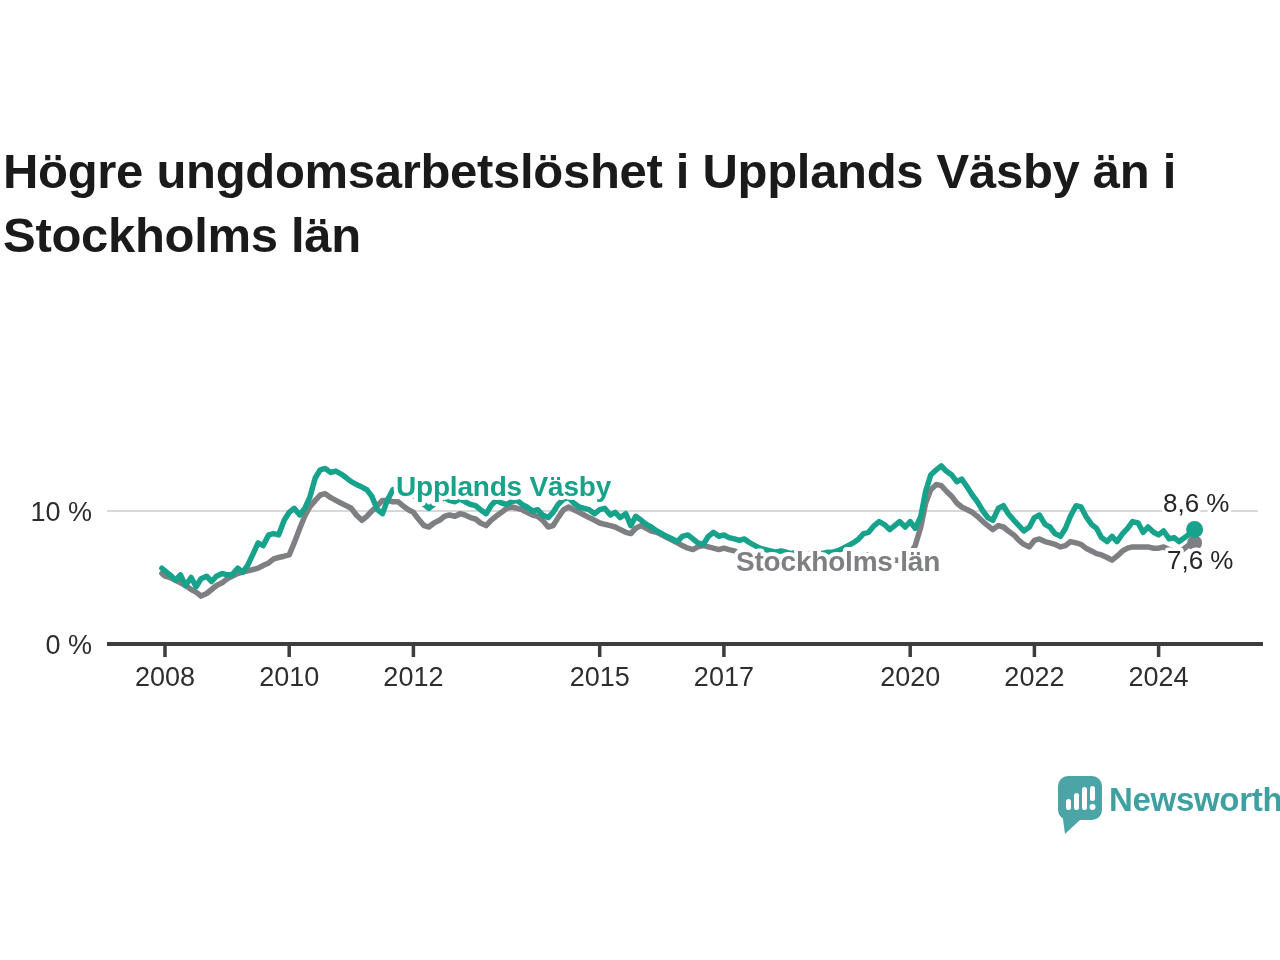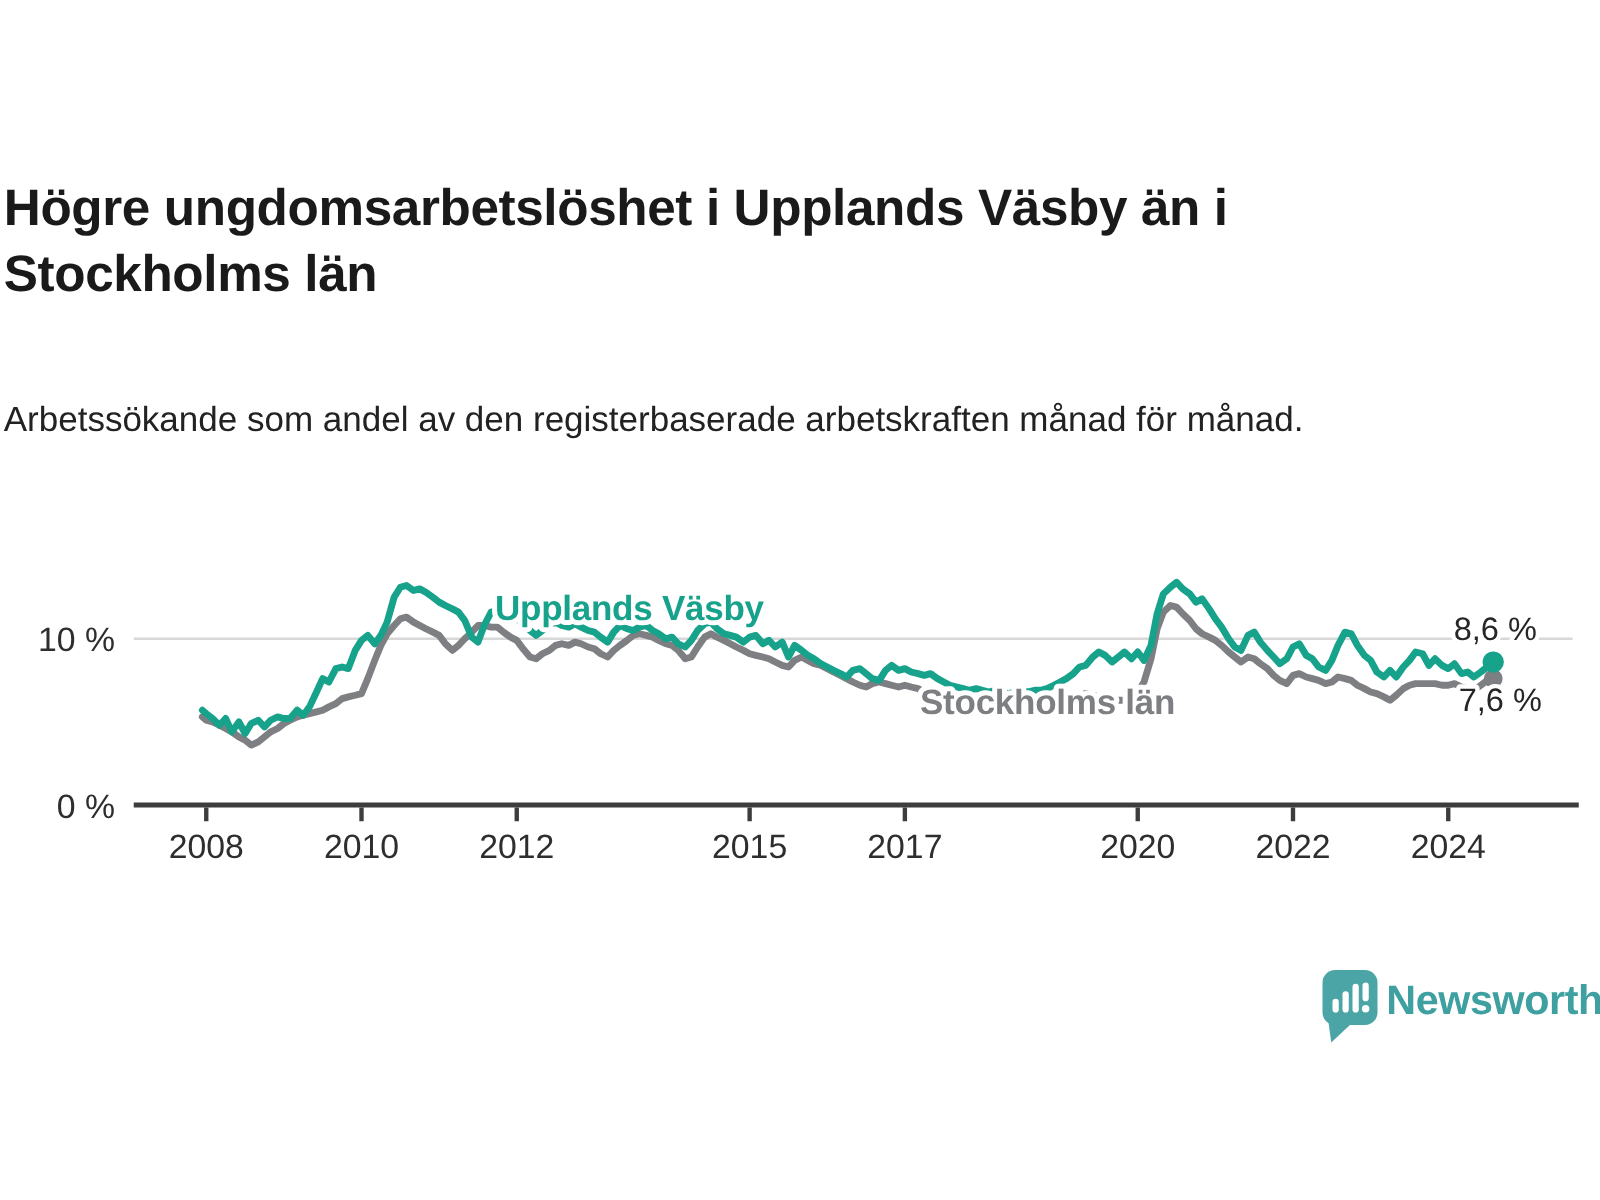--- a/index.html
+++ b/index.html
@@ -1,19 +1,19 @@
 <!DOCTYPE html>
 <html><head>
 <meta charset="utf-8">
 <style>
   html,body{margin:0;padding:0;background:#ffffff;}
   .card{position:relative;width:1280px;height:960px;background:#ffffff;overflow:hidden;
         font-family:"Liberation Sans","DejaVu Sans",sans-serif;}
   .headline{position:absolute;left:3px;top:140px;margin:0;width:1205px;
-            font-size:41px;line-height:1.3;font-weight:700;letter-spacing:-0.3px;color:#1a1a1a;}
+            font-size:49px;line-height:1.3;font-weight:700;letter-spacing:-0.3px;color:#1a1a1a;}
   .standfirst{position:absolute;left:3px;top:314px;margin:0;width:1175px;
               font-size:28px;line-height:1.57;font-weight:400;color:#222222;}
   svg{position:absolute;left:0;}
   #chart{top:420px;}
   #logo{top:768px;left:1050px;}
   .grid{stroke:#d8d8d8;stroke-width:2;}
   .axis{stroke:#3d3d3d;stroke-width:4;}
   text{font-family:"Liberation Sans","DejaVu Sans",sans-serif;}
   .ytick,.xtick{font-size:27px;fill:#2e2e2e;}
   .slabel{font-size:28px;font-weight:700;stroke:#ffffff;stroke-width:8;paint-order:stroke;
@@ -21,21 +21,20 @@
   .vlabel{font-size:26px;fill:#262626;stroke:#ffffff;stroke-width:7;paint-order:stroke;
           stroke-linejoin:round;}
   .logotext{font-size:33px;font-weight:700;letter-spacing:-0.3px;}
 </style>
 </head>
 <body>
 
 <div class="card">
 
   <h1 class="headline">Högre ungdomsarbetslöshet i Upplands Väsby än i Stockholms län</h1>
-  <p class="standfirst">Arbetssökande som andel av den registerbaserade arbetskraften månad för månad.</p>
 
   <svg id="chart" width="1280" height="280" viewBox="0 420 1280 280">
     <line class="grid" x1="107" y1="511" x2="1258" y2="511"></line>
     <g id="series-layer">
         <polyline points="161.9,573.5 165.0,576.2 170.0,577.5 175.6,580.2 180.5,582.8 185.5,585.5 191.1,589.5 196.1,592.1 201.0,596.1 206.6,593.5 211.6,589.5 216.5,585.5 222.1,582.8 227.1,578.8 232.1,576.2 237.7,573.5 242.6,572.2 247.6,570.9 253.2,569.5 258.1,568.2 263.1,565.5 268.7,562.9 273.7,558.9 278.6,557.5 284.2,556.2 289.2,554.9 294.2,542.9 299.8,528.3 304.7,516.3 309.7,507.0 315.3,500.4 320.3,495.0 325.2,493.7 330.8,497.7 335.8,500.4 340.7,503.0 346.3,505.7 351.3,508.3 356.3,515.0 361.9,520.3 366.8,516.3 371.8,511.0 377.4,505.7 382.4,500.4 387.3,500.4 392.9,501.7 397.9,501.7 402.8,505.7 408.4,509.7 413.4,512.3 418.4,519.0 424.0,525.6 428.9,527.0 433.9,523.0 439.5,520.3 444.4,516.3 449.4,515.0 455.0,516.3 460.0,513.7 464.9,515.0 470.5,517.6 475.5,519.0 480.5,523.0 486.1,525.6 491.0,520.3 496.0,516.3 501.6,512.3 506.6,508.3 511.5,507.0 517.1,508.3 522.1,509.7 527.0,512.3 532.6,515.0 537.6,516.3 542.6,520.3 548.2,527.0 553.1,525.6 558.1,517.6 563.7,509.7 568.7,507.0 573.6,509.7 579.2,512.3 584.2,515.0 589.1,517.6 594.7,520.3 599.7,523.0 604.7,524.3 610.3,525.6 615.2,527.0 620.2,529.6 625.8,532.3 630.8,533.6 635.7,528.3 641.3,525.6 646.3,528.3 651.2,531.0 656.8,532.3 661.8,534.9 666.8,537.6 672.4,540.3 677.3,542.9 682.3,545.6 687.9,548.2 692.9,549.6 697.8,546.9 703.4,545.6 708.4,546.9 713.3,548.2 718.9,549.6 723.9,548.2 728.9,549.6 734.5,550.9 739.4,553.6 744.4,552.2 750.0,553.6 755.0,554.9 759.9,556.2 765.5,557.5 770.5,558.9 775.4,558.9 781.0,560.2 786.0,560.2 791.0,561.5 796.6,561.5 801.5,560.2 806.5,561.5 812.1,561.5 817.1,560.2 822.0,560.2 827.6,561.5 832.6,560.2 837.5,558.9 843.1,558.9 848.1,557.5 853.1,557.5 858.7,556.2 863.6,556.2 868.6,554.9 874.2,556.2 879.1,557.5 884.1,558.9 889.7,558.9 894.7,560.2 899.6,560.2 905.2,558.9 910.2,553.6 915.2,545.6 920.8,527.0 925.7,503.0 930.7,489.7 936.3,484.4 941.3,485.7 946.2,491.0 951.8,496.4 956.8,503.0 961.7,507.0 967.3,509.7 972.3,512.3 977.3,516.3 982.9,521.6 987.8,525.6 992.8,529.6 998.4,525.6 1003.4,527.0 1008.3,531.0 1013.9,534.9 1018.9,540.3 1023.8,544.3 1029.4,546.9 1034.4,540.3 1039.4,538.9 1045.0,541.6 1049.9,542.9 1054.9,544.3 1060.5,546.9 1065.5,545.6 1070.4,541.6 1076.0,542.9 1081.0,544.3 1085.9,548.2 1091.5,550.9 1096.5,553.6 1101.5,554.9 1107.1,557.5 1112.0,560.2 1117.0,556.2 1122.6,550.9 1127.6,548.2 1132.5,546.9 1138.1,546.9 1143.1,546.9 1148.0,546.9 1153.6,548.2 1158.6,548.2 1163.6,546.9 1169.2,549.6 1174.1,550.9 1179.1,552.2 1184.7,548.2 1189.7,544.3 1194.6,542.9" fill="none" stroke="#7E7F82" stroke-width="5.5" stroke-linejoin="round" stroke-linecap="round"></polyline>
         <circle cx="1194.6" cy="542.9" r="7.5" fill="#7E7F82"></circle>
         <polyline points="161.9,568.2 165.0,570.9 170.0,574.8 175.6,580.2 180.5,574.8 185.5,585.5 191.1,577.5 196.1,586.8 201.0,578.8 206.6,576.2 211.6,581.5 216.5,576.2 222.1,573.5 227.1,574.8 232.1,574.8 237.7,568.2 242.6,572.2 247.6,565.5 253.2,553.6 258.1,542.9 263.1,545.6 268.7,534.9 273.7,533.6 278.6,534.9 284.2,520.3 289.2,512.3 294.2,508.3 299.8,515.0 304.7,508.3 309.7,497.7 315.3,477.8 320.3,469.8 325.2,468.4 330.8,472.4 335.8,471.1 340.7,473.8 346.3,477.8 351.3,481.7 356.3,484.4 361.9,487.1 366.8,489.7 371.8,496.4 377.4,509.7 382.4,513.7 387.3,500.4 392.9,489.7 397.9,488.4 402.8,493.7 408.4,496.4 413.4,495.0 418.4,499.0 424.0,504.4 428.9,508.3 433.9,504.4 439.5,500.4 444.4,497.7 449.4,500.4 455.0,501.7 460.0,499.0 464.9,501.7 470.5,504.4 475.5,505.7 480.5,509.7 486.1,513.7 491.0,505.7 496.0,500.4 501.6,503.0 506.6,504.4 511.5,501.7 517.1,500.4 522.1,504.4 527.0,507.0 532.6,511.0 537.6,509.7 542.6,515.0 548.2,517.6 553.1,512.3 558.1,504.4 563.7,499.0 568.7,497.7 573.6,503.0 579.2,507.0 584.2,508.3 589.1,509.7 594.7,513.7 599.7,509.7 604.7,508.3 610.3,515.0 615.2,512.3 620.2,517.6 625.8,513.7 630.8,525.6 635.7,516.3 641.3,520.3 646.3,524.3 651.2,527.0 656.8,531.0 661.8,533.6 666.8,536.3 672.4,538.9 677.3,541.6 682.3,536.3 687.9,534.9 692.9,538.9 697.8,542.9 703.4,544.3 708.4,536.3 713.3,532.3 718.9,536.3 723.9,534.9 728.9,537.6 734.5,538.9 739.4,540.3 744.4,538.9 750.0,542.9 755.0,545.6 759.9,548.2 765.5,549.6 770.5,550.9 775.4,552.2 781.0,550.9 786.0,552.2 791.0,553.6 796.6,552.2 801.5,553.6 806.5,554.9 812.1,553.6 817.1,552.2 822.0,553.6 827.6,552.2 832.6,552.2 837.5,550.9 843.1,548.2 848.1,545.6 853.1,542.9 858.7,538.9 863.6,533.6 868.6,532.3 874.2,525.6 879.1,521.6 884.1,524.3 889.7,529.6 894.7,525.6 899.6,521.6 905.2,527.0 910.2,521.6 915.2,528.3 920.8,516.3 925.7,491.0 930.7,475.1 936.3,469.8 941.3,465.8 946.2,471.1 951.8,475.1 956.8,481.7 961.7,479.1 967.3,487.1 972.3,495.0 977.3,501.7 982.9,511.0 987.8,517.6 992.8,520.3 998.4,508.3 1003.4,505.7 1008.3,513.7 1013.9,520.3 1018.9,525.6 1023.8,531.0 1029.4,527.0 1034.4,517.6 1039.4,515.0 1045.0,524.3 1049.9,527.0 1054.9,533.6 1060.5,536.3 1065.5,528.3 1070.4,516.3 1076.0,505.7 1081.0,507.0 1085.9,516.3 1091.5,524.3 1096.5,528.3 1101.5,537.6 1107.1,541.6 1112.0,536.3 1117.0,541.6 1122.6,533.6 1127.6,528.3 1132.5,521.6 1138.1,523.0 1143.1,532.3 1148.0,527.0 1153.6,532.3 1158.6,534.9 1163.6,531.0 1169.2,538.9 1174.1,537.6 1179.1,541.6 1184.7,537.6 1189.7,533.6 1194.6,529.6" fill="none" stroke="#17A28B" stroke-width="5.5" stroke-linejoin="round" stroke-linecap="round"></polyline>
         <circle cx="1194.6" cy="529.6" r="8.5" fill="#17A28B"></circle>
       </g>
     <line class="axis" x1="107" y1="644" x2="1263" y2="644"></line>

